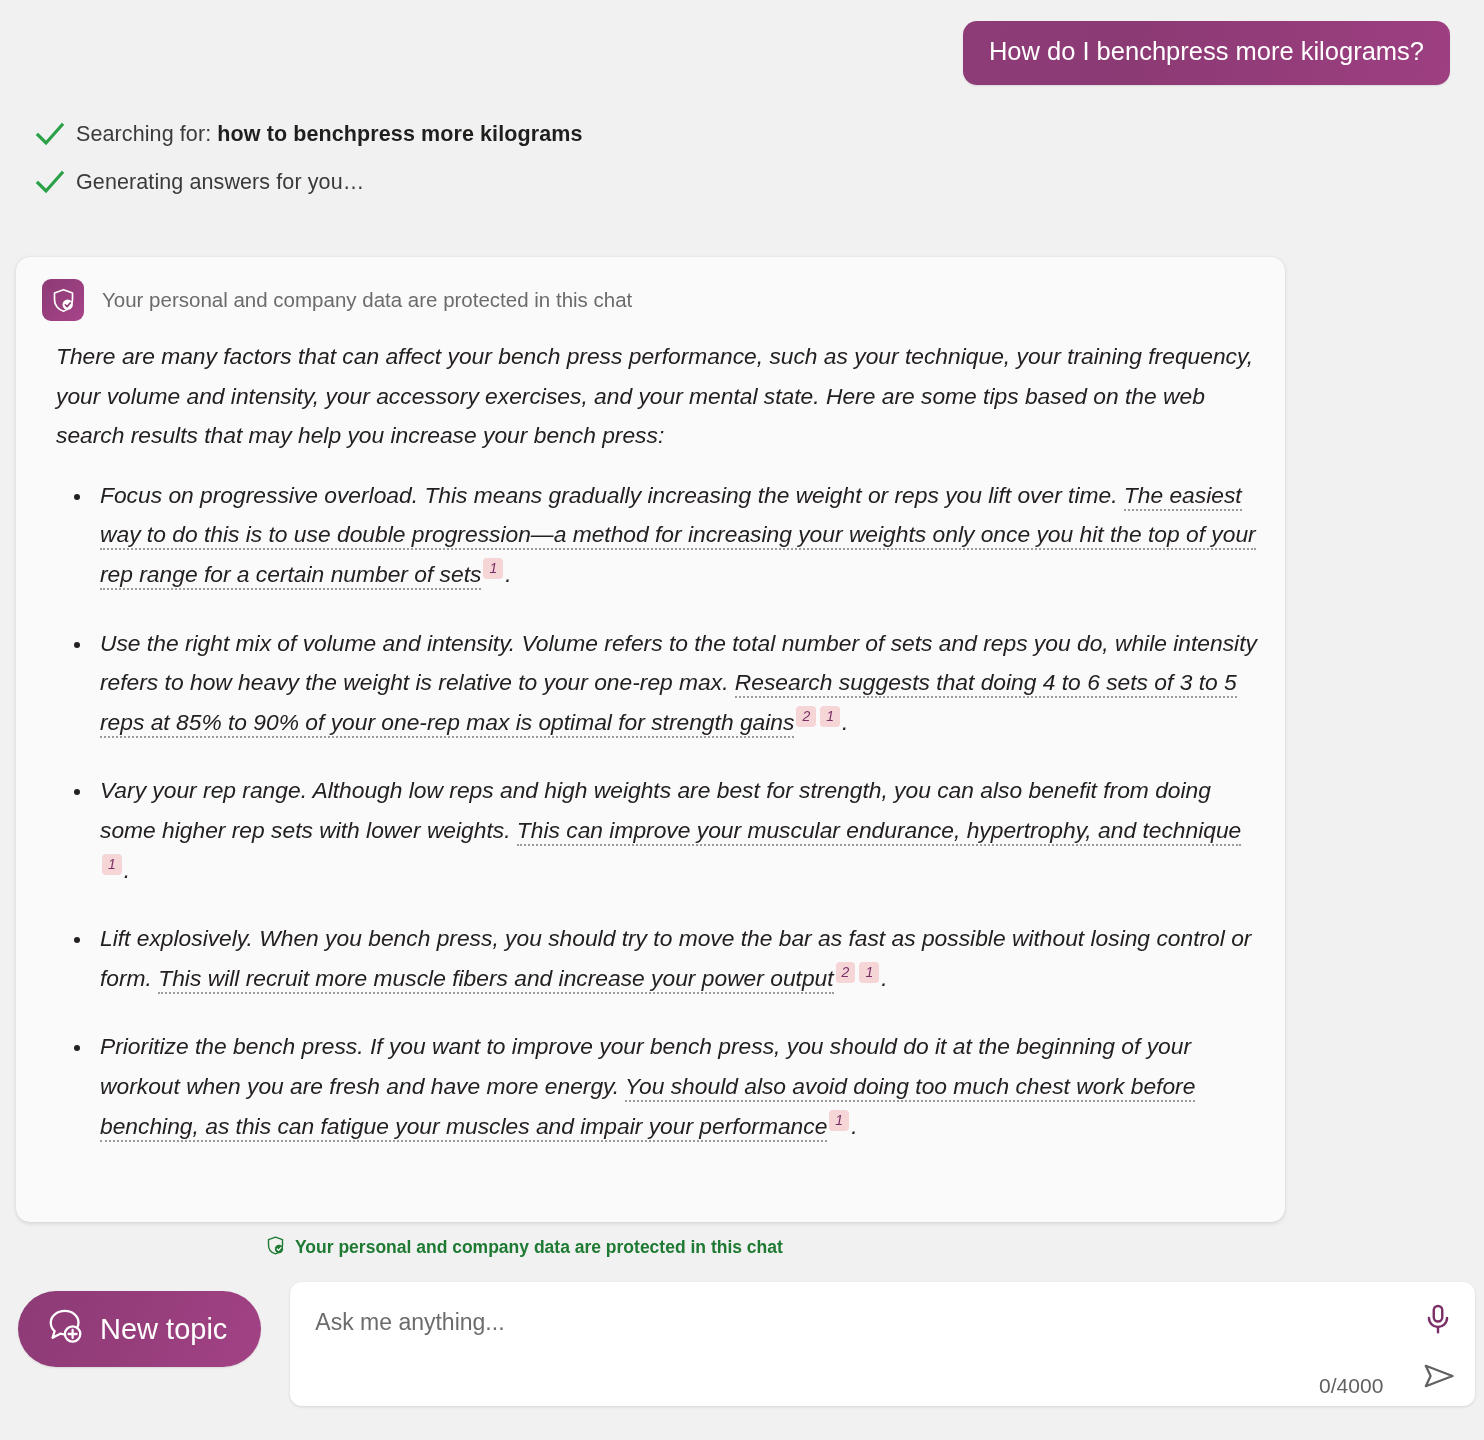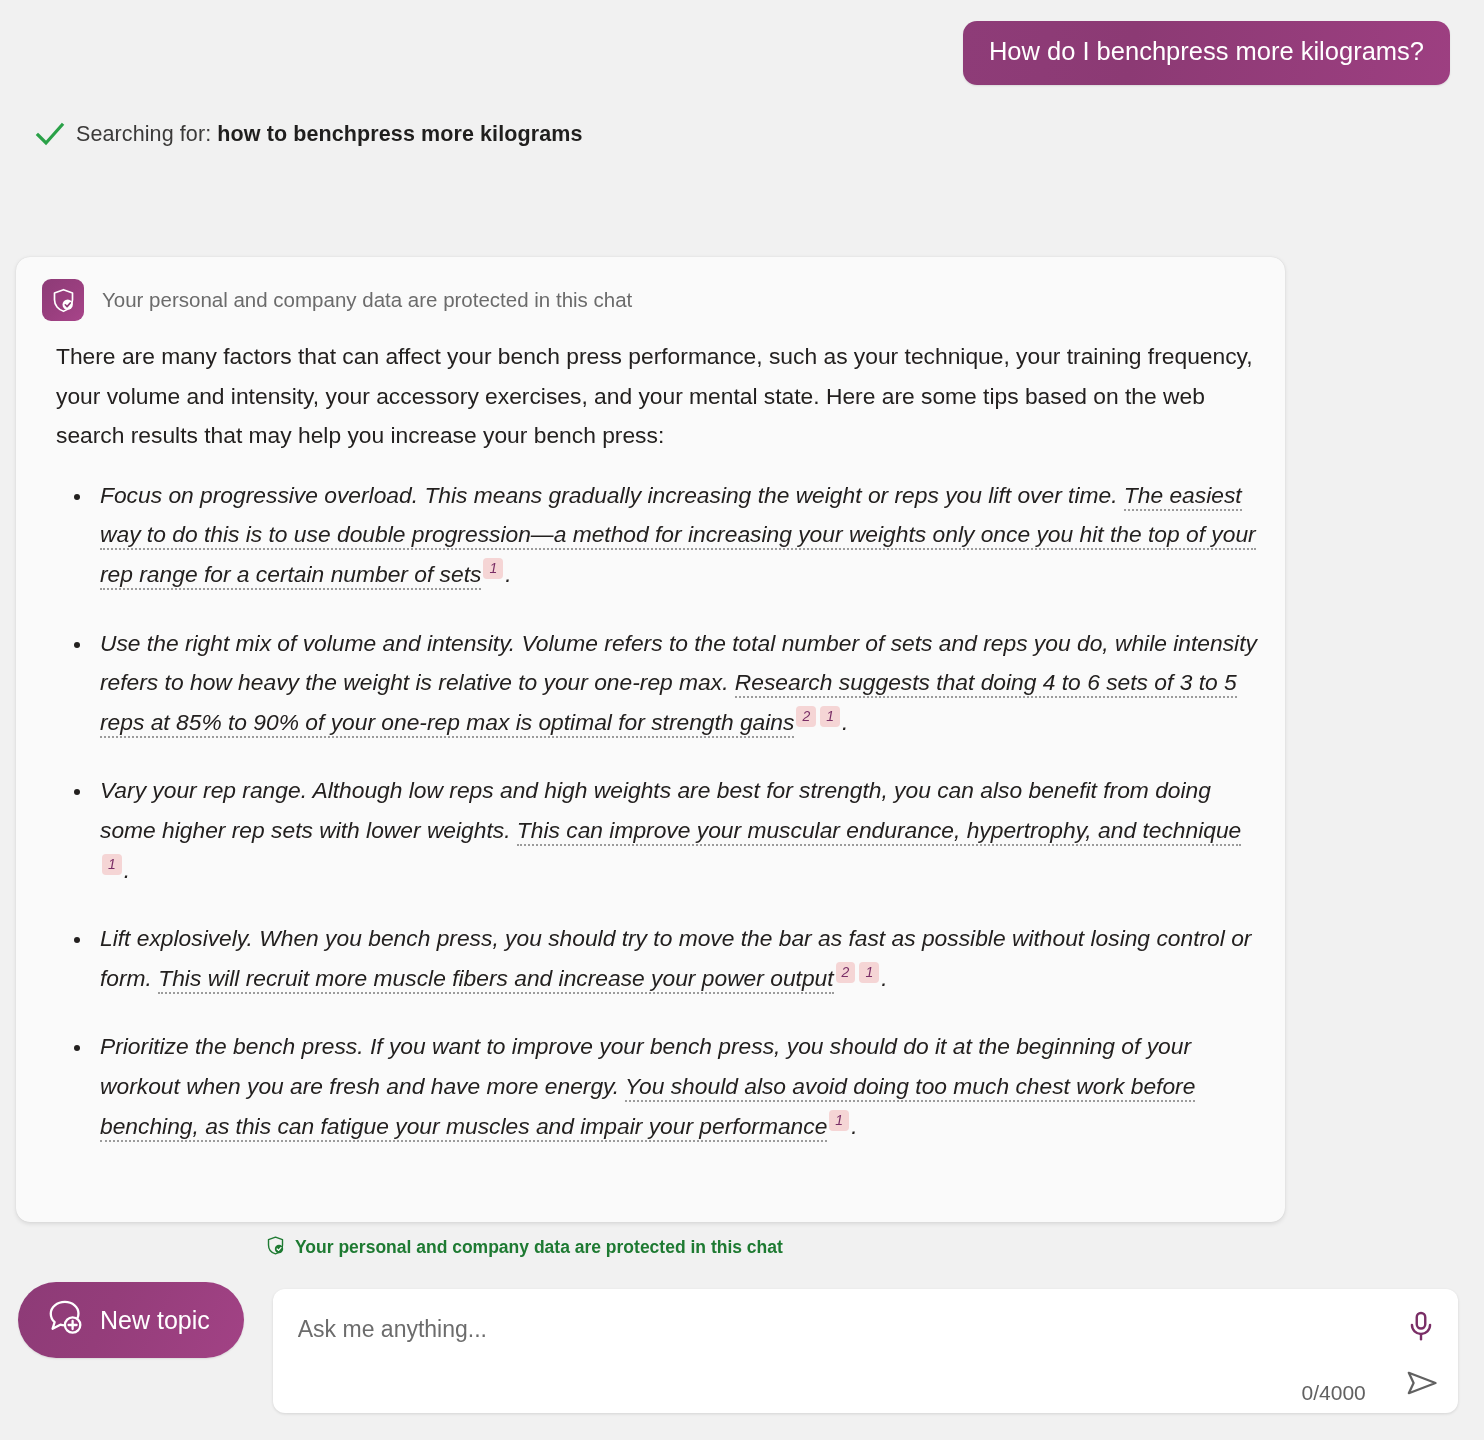--- a/index.html
+++ b/index.html
@@ -97,21 +97,21 @@
     color: #6b6b6b;
     margin-left: 18px;
   }
 
   .answer-body {
     padding: 16px 16px 0 40px;
     font-size: 22.8px;
     line-height: 39.6px;
     color: #23201f;
   }
-  .answer-body p { margin: 0 0 8px 0; }
+  .answer-body p { margin: 0 0 8px 0; font-style: italic; }
   .answer-body ul {
     margin: 20px 0 0 0;
     padding-left: 44px;
     list-style: none;
     font-style: italic;
   }
   .answer-body li {
     position: relative;
     margin-bottom: 29px;
     padding-right: 10px;
@@ -163,39 +163,39 @@
     position: absolute;
     left: 0;
     top: 1277px;
     width: 1484px;
     height: 140px;
     display: flex;
     align-items: flex-start;
   }
   .new-topic-btn {
     margin-left: 18px;
-    margin-top: 5px;
+    margin-top: 14px;
     height: 76px;
     padding: 0 34px 0 26px;
     border: none;
     border-radius: 38px;
     background: linear-gradient(115deg, #8d3b77 0%, #943d7a 40%, #a24285 100%);
     color: #fff;
-    font-size: 25px;
+    font-size: 29px;
     font-family: "Liberation Sans", sans-serif;
     display: flex;
     align-items: center;
     gap: 16px;
     cursor: pointer;
     box-shadow: 0 1px 2px rgba(0,0,0,0.10);
   }
   .input-shell {
     position: relative;
     margin-left: 29px;
-    margin-top: 12px;
+    margin-top: 5px;
     width: 1185px;
     height: 124px;
     background: #ffffff;
     border-radius: 12px;
     box-shadow: 0 1px 3px rgba(0,0,0,0.12);
   }
   .ask-input {
     position: absolute;
     left: 23px;
     top: 26px;
@@ -249,20 +249,28 @@
 
   <div class="status-row">
     <span class="check-icon">
       <svg width="34" height="34" viewBox="0 0 34 34">
         <path d="M5 17 L13 25 L29 7" fill="none" stroke="#2aa148" stroke-width="3.2" stroke-linecap="square"></path>
       </svg>
     </span>
     <span class="status-text"><span>Searching for: </span><b>how to benchpress more kilograms</b></span>
   </div>
 
+  <div class="status-row">
+    <span class="check-icon">
+      <svg width="34" height="34" viewBox="0 0 34 34">
+        <path d="M5 17 L13 25 L29 7" fill="none" stroke="#2aa148" stroke-width="3.2" stroke-linecap="square"></path>
+      </svg>
+    </span>
+    <span class="status-text">Generating answers for you…</span>
+  </div>
 
 </div>
 
 <div class="answer-card">
   <div class="card-inner">
 
     <div class="protect-head">
       <span class="shield-tile">
         <svg width="27" height="27" viewBox="0 0 24 24">
           <path d="M12 2.4 L20 5.3 V11.4 C20 16.3 16.6 20.3 12 21.6 C7.4 20.3 4 16.3 4 11.4 V5.3 Z" fill="none" stroke="#ffffff" stroke-width="1.5" stroke-linejoin="round"></path>

